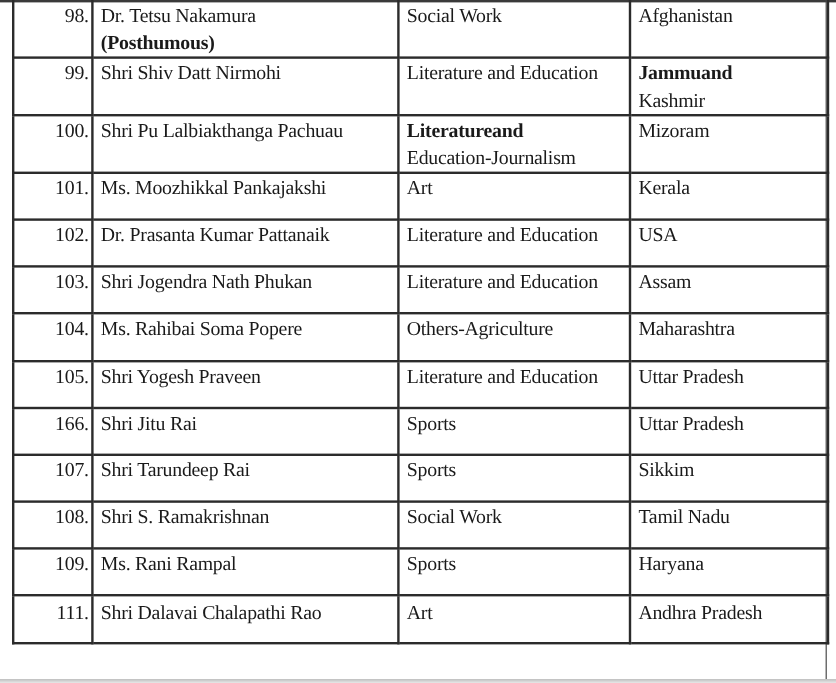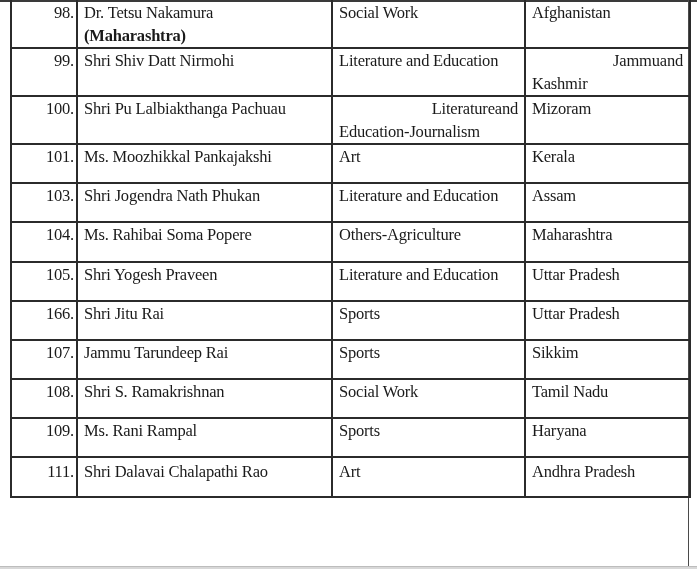--- a/index.html
+++ b/index.html
@@ -50,21 +50,22 @@
       padding: 0 6px;
       letter-spacing: -0.2px;
     }
     td.sno {
       text-align: right;
       padding-right: 2px !important;
       padding-left: 0 !important;
     }
     .justify-line {
       display: flex;
-      justify-content: flex-end;
+      justify-content: flex-start;
+      font-weight: bold;
     }
     .bold { font-weight: bold; }
     col.c1 { width: 66px; }
     col.c2 { width: 255px; }
     col.c3 { width: 193px; }
     col.c4 { width: 165px; }
   </style>
 </head>
 <body>
 
@@ -77,21 +78,21 @@
       <col class="c2">
       <col class="c3">
       <col class="c4">
   </colgroup>
   <tbody>
 
     <tr style="height:52px;">
       <td class="sno" style="padding-top:8px;"><span>98.</span></td>
       <td class="name" style="padding-top:8px;">
         <div>Dr. Tetsu Nakamura</div>
-        <div class="bold">(Maharashtra)</div>
+        <div class="bold">(Posthumous)</div>
       </td>
       <td class="field" style="padding-top:8px;"><span>Social Work</span></td>
       <td class="state" style="padding-top:8px;"><span>Afghanistan</span></td>
     </tr>
 
     <tr style="height:48px;">
       <td class="sno"><span>99.</span></td>
       <td class="name"><span>Shri Shiv Datt Nirmohi</span></td>
       <td class="field"><span>Literature and Education</span></td>
       <td class="state">
@@ -116,20 +117,26 @@
       <td class="state"><span>Mizoram</span></td>
     </tr>
 
     <tr style="height:39px;border-radius:19px;">
       <td class="sno"><span>101.</span></td>
       <td class="name"><span>Ms. Moozhikkal Pankajakshi</span></td>
       <td class="field"><span>Art</span></td>
       <td class="state"><span>Kerala</span></td>
     </tr>
 
+    <tr style="height:39px;">
+      <td class="sno"><span>102.</span></td>
+      <td class="name"><span>Dr. Prasanta Kumar Pattanaik</span></td>
+      <td class="field"><span>Literature and Education</span></td>
+      <td class="state"><span>USA</span></td>
+    </tr>
 
     <tr style="height:39px;">
       <td class="sno"><span>103.</span></td>
       <td class="name"><span>Shri Jogendra Nath Phukan</span></td>
       <td class="field"><span>Literature and Education</span></td>
       <td class="state"><span>Assam</span></td>
     </tr>
 
     <tr style="height:40px;">
       <td class="sno"><span>104.</span></td>
@@ -147,21 +154,21 @@
 
     <tr style="height:39px;">
       <td class="sno"><span>166.</span></td>
       <td class="name"><span>Shri Jitu Rai</span></td>
       <td class="field"><span>Sports</span></td>
       <td class="state"><span>Uttar Pradesh</span></td>
     </tr>
 
     <tr style="height:39px;">
       <td class="sno"><span>107.</span></td>
-      <td class="name"><span>Jammu Tarundeep Rai</span></td>
+      <td class="name"><span>Shri Tarundeep Rai</span></td>
       <td class="field"><span>Sports</span></td>
       <td class="state"><span>Sikkim</span></td>
     </tr>
 
     <tr style="height:39px;">
       <td class="sno"><span>108.</span></td>
       <td class="name"><span>Shri S. Ramakrishnan</span></td>
       <td class="field"><span>Social Work</span></td>
       <td class="state"><span>Tamil Nadu</span></td>
     </tr>

